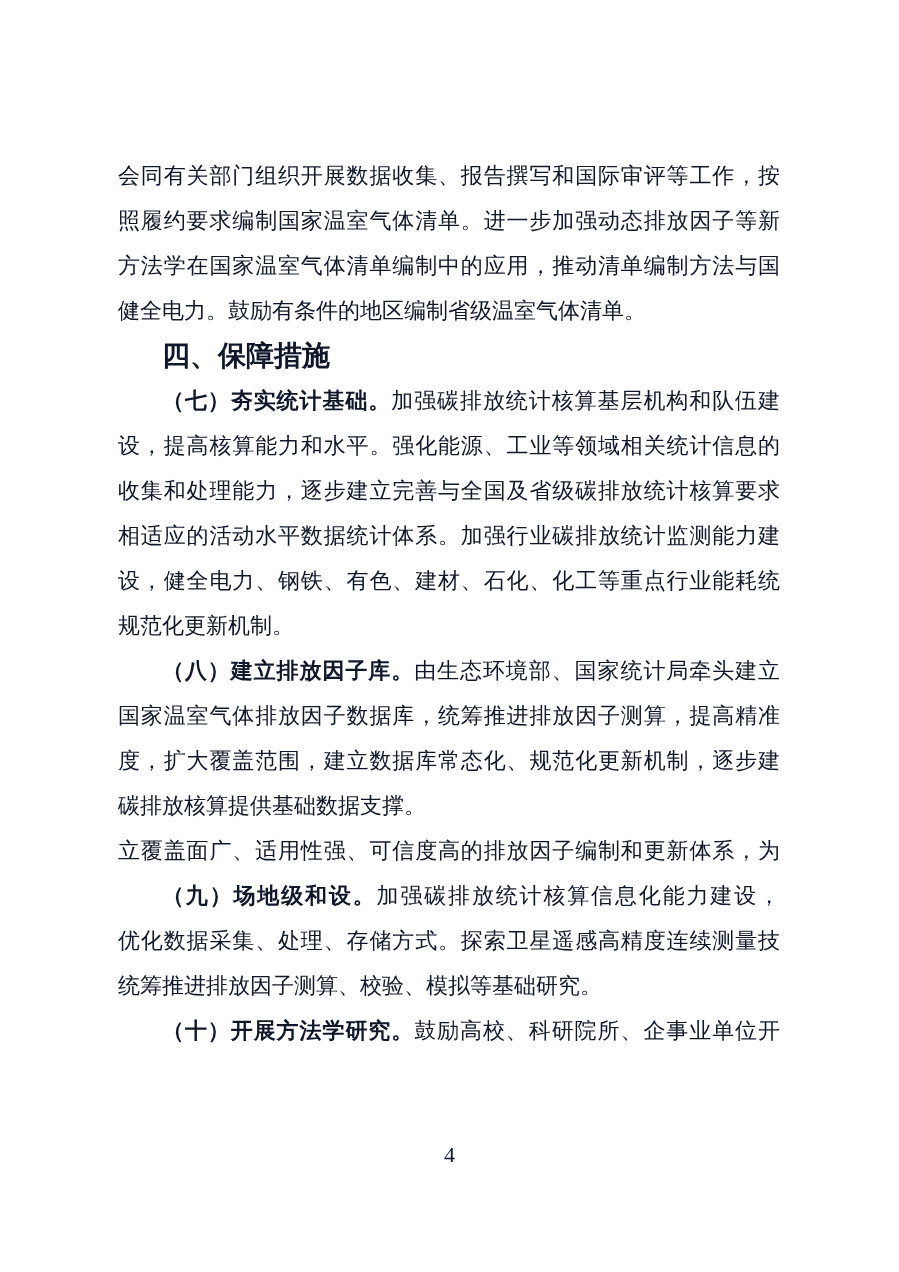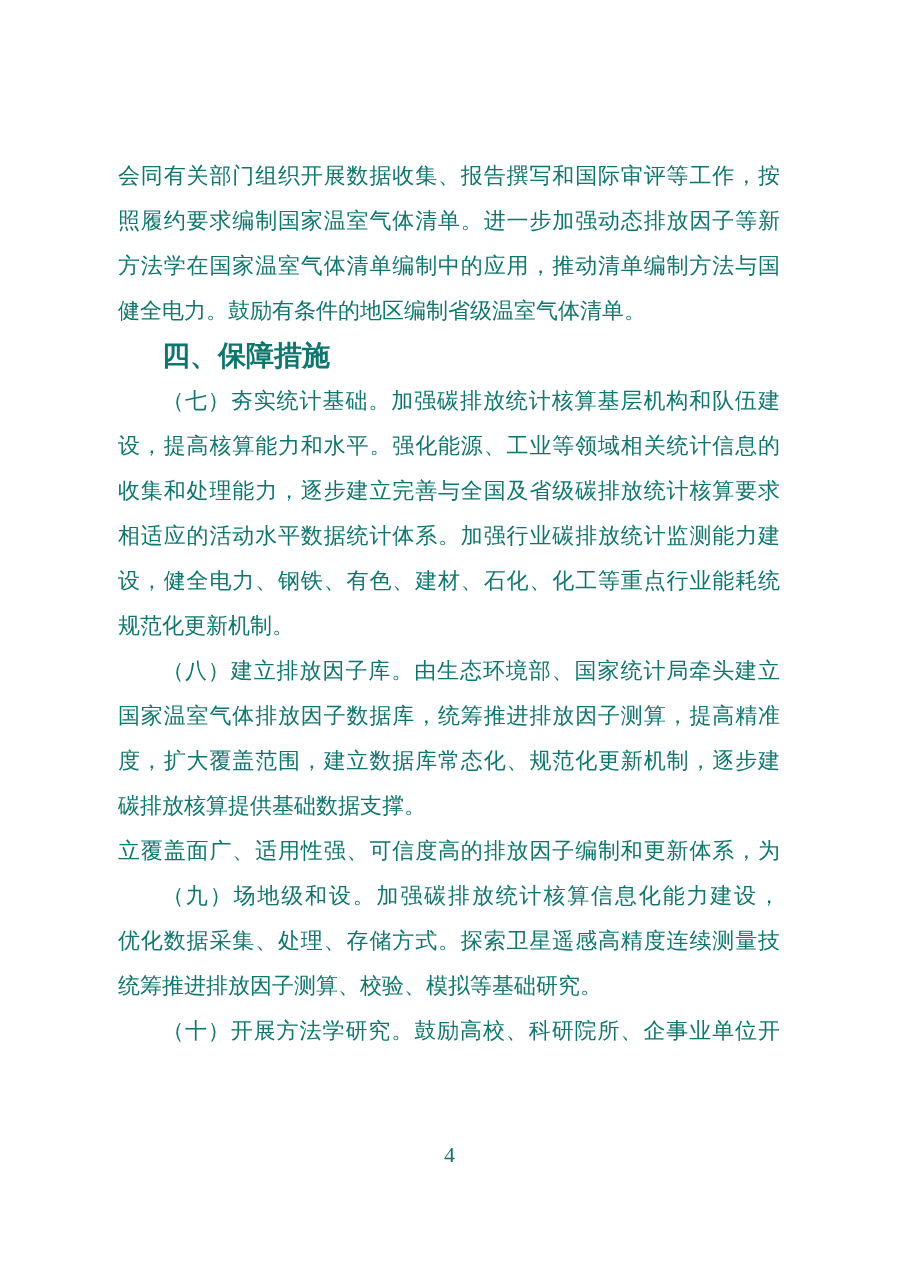--- a/index.html
+++ b/index.html
@@ -3,40 +3,40 @@
 <meta charset="utf-8">
 <style>
   html, body { margin: 0; padding: 0; }
   .page {
     position: relative;
     width: 899px;
     height: 1272px;
     background: #ffffff;
     overflow: hidden;
     font-family: "Liberation Serif", "DejaVu Serif", serif;
-    color: #0f766e;
+    color: #0f172a;
   }
   .text-block {
     position: absolute;
     left: 118px;
     top: 153px;
     width: 662px;
   }
   .line {
     height: 45px;
     line-height: 45px;
     font-size: 22px;
     text-align: justify;
     text-justify: inter-character;
     letter-spacing: 0;
   }
   .fill { text-align-last: justify; }
   .short { text-align-last: left; }
   .indent { text-indent: 44px; }
-  .lead { font-weight: normal; }
+  .lead { font-weight: bold; }
   .heading {
     font-family: "Liberation Sans", "DejaVu Sans", sans-serif;
     font-weight: bold;
     font-size: 28px;
     text-align: left;
     text-align-last: left;
   }
   .page-number {
     position: absolute;
     top: 1132px;

